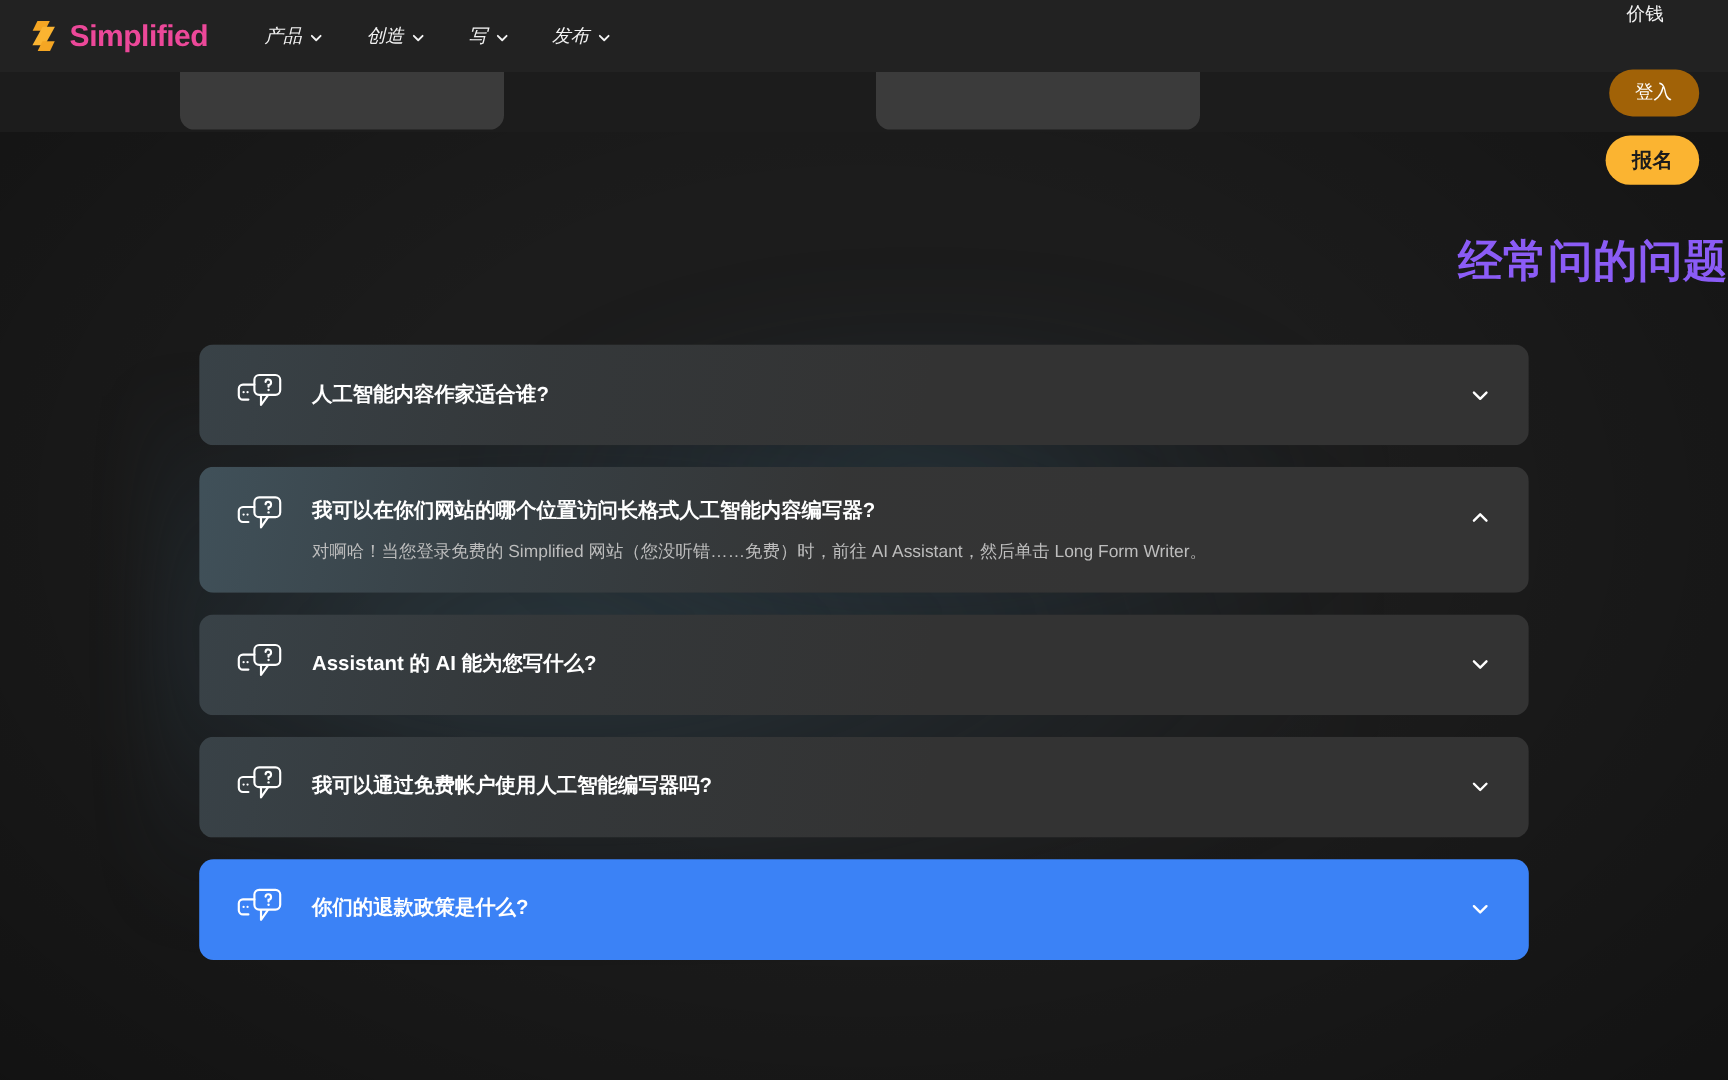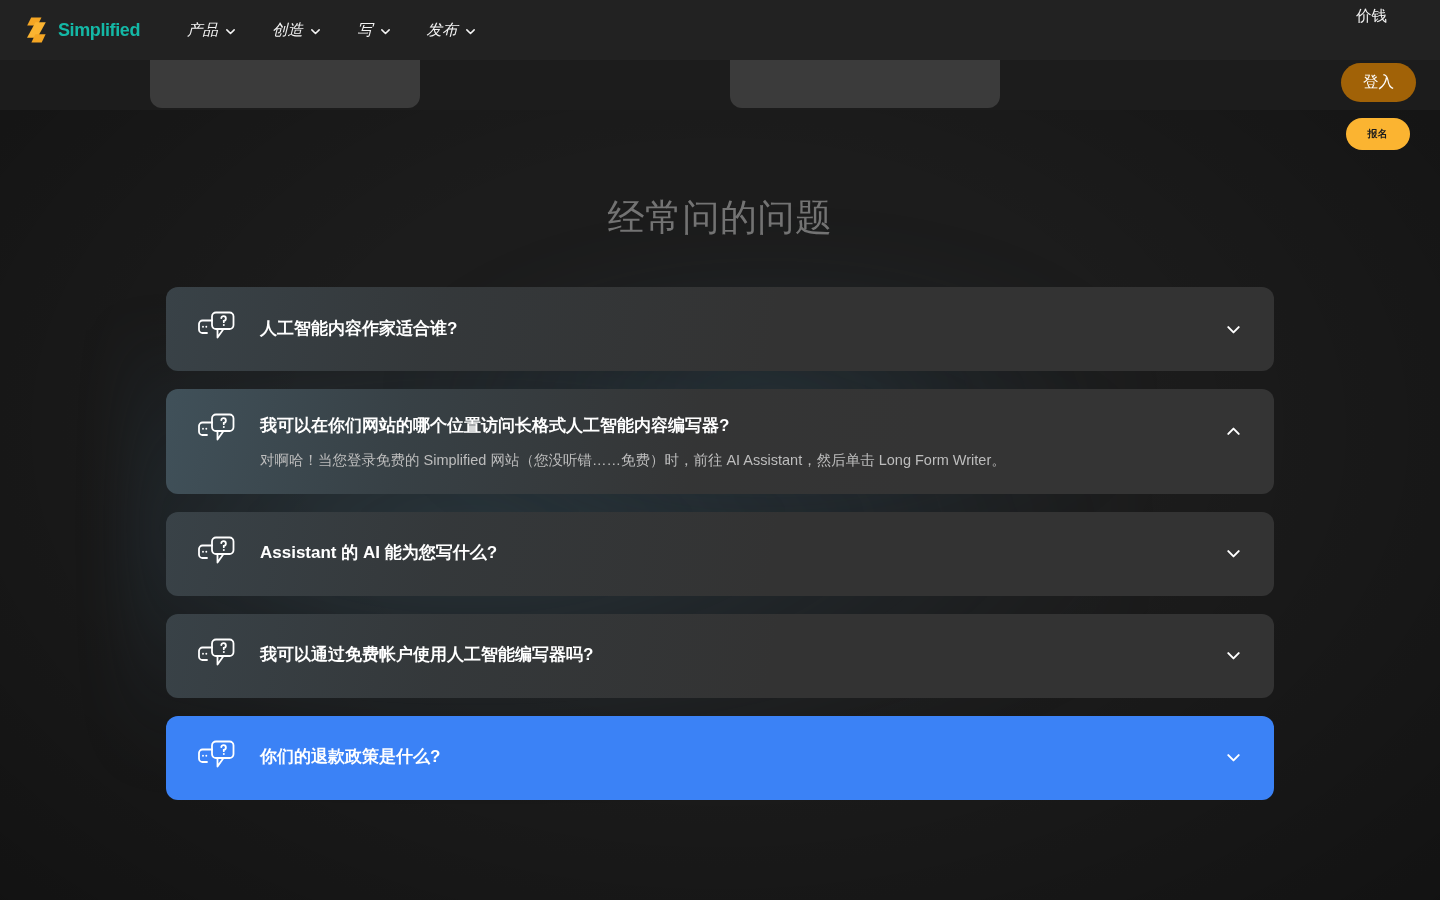--- a/index.html
+++ b/index.html
@@ -70,23 +70,23 @@
     gap: 9px;
     cursor: pointer;
   }
   .logo-mark {
     width: 25px;
     height: 28px;
     position: relative;
     flex: none;
   }
   .logo-text {
-    font-size: 18px;
+    font-size: 25px;
     font-weight: 700;
-    color: #14b8a6;
+    color: #ec4899;
     letter-spacing: -0.4px;
     line-height: 1;
   }
 
   .nav-links {
     display: flex;
     align-items: center;
     margin-left: 29px;
     font-style: italic;
   }
@@ -130,21 +130,21 @@
     color: #ffffff;
     font-size: 15.5px;
     font-weight: 500;
     border-radius: 22px;
     padding: 9px 22px;
     margin-left: 14px;
   }
   .btn-signup {
     background: #fbb431;
     color: #1c1c1c;
-    font-size: 10px;
+    font-size: 17px;
     font-weight: 700;
     border-radius: 22px;
     padding: 9px 22px;
     margin-left: 12px;
   }
 
   
   .cards-strip {
     position: absolute;
     left: 0; top: 60px;
@@ -175,24 +175,24 @@
   .mc4 { left: 1020px; width: 270px; }
 
   
   .faq-section {
     position: absolute;
     left: 0; top: 108px;
     width: 1440px;
     z-index: 20;
   }
   .faq-title {
-    text-align: center;
-    color: #737373;
+    text-align: right;
+    color: #8b5cf6;
     font-size: 37px;
-    font-weight: 400;
+    font-weight: 700;
     letter-spacing: 0.5px;
     margin-top: 85px;
     margin-bottom: 0;
   }
 
   .faq-list {
     width: 1108px;
     margin: 0 auto;
     padding-top: 44px;
   }

